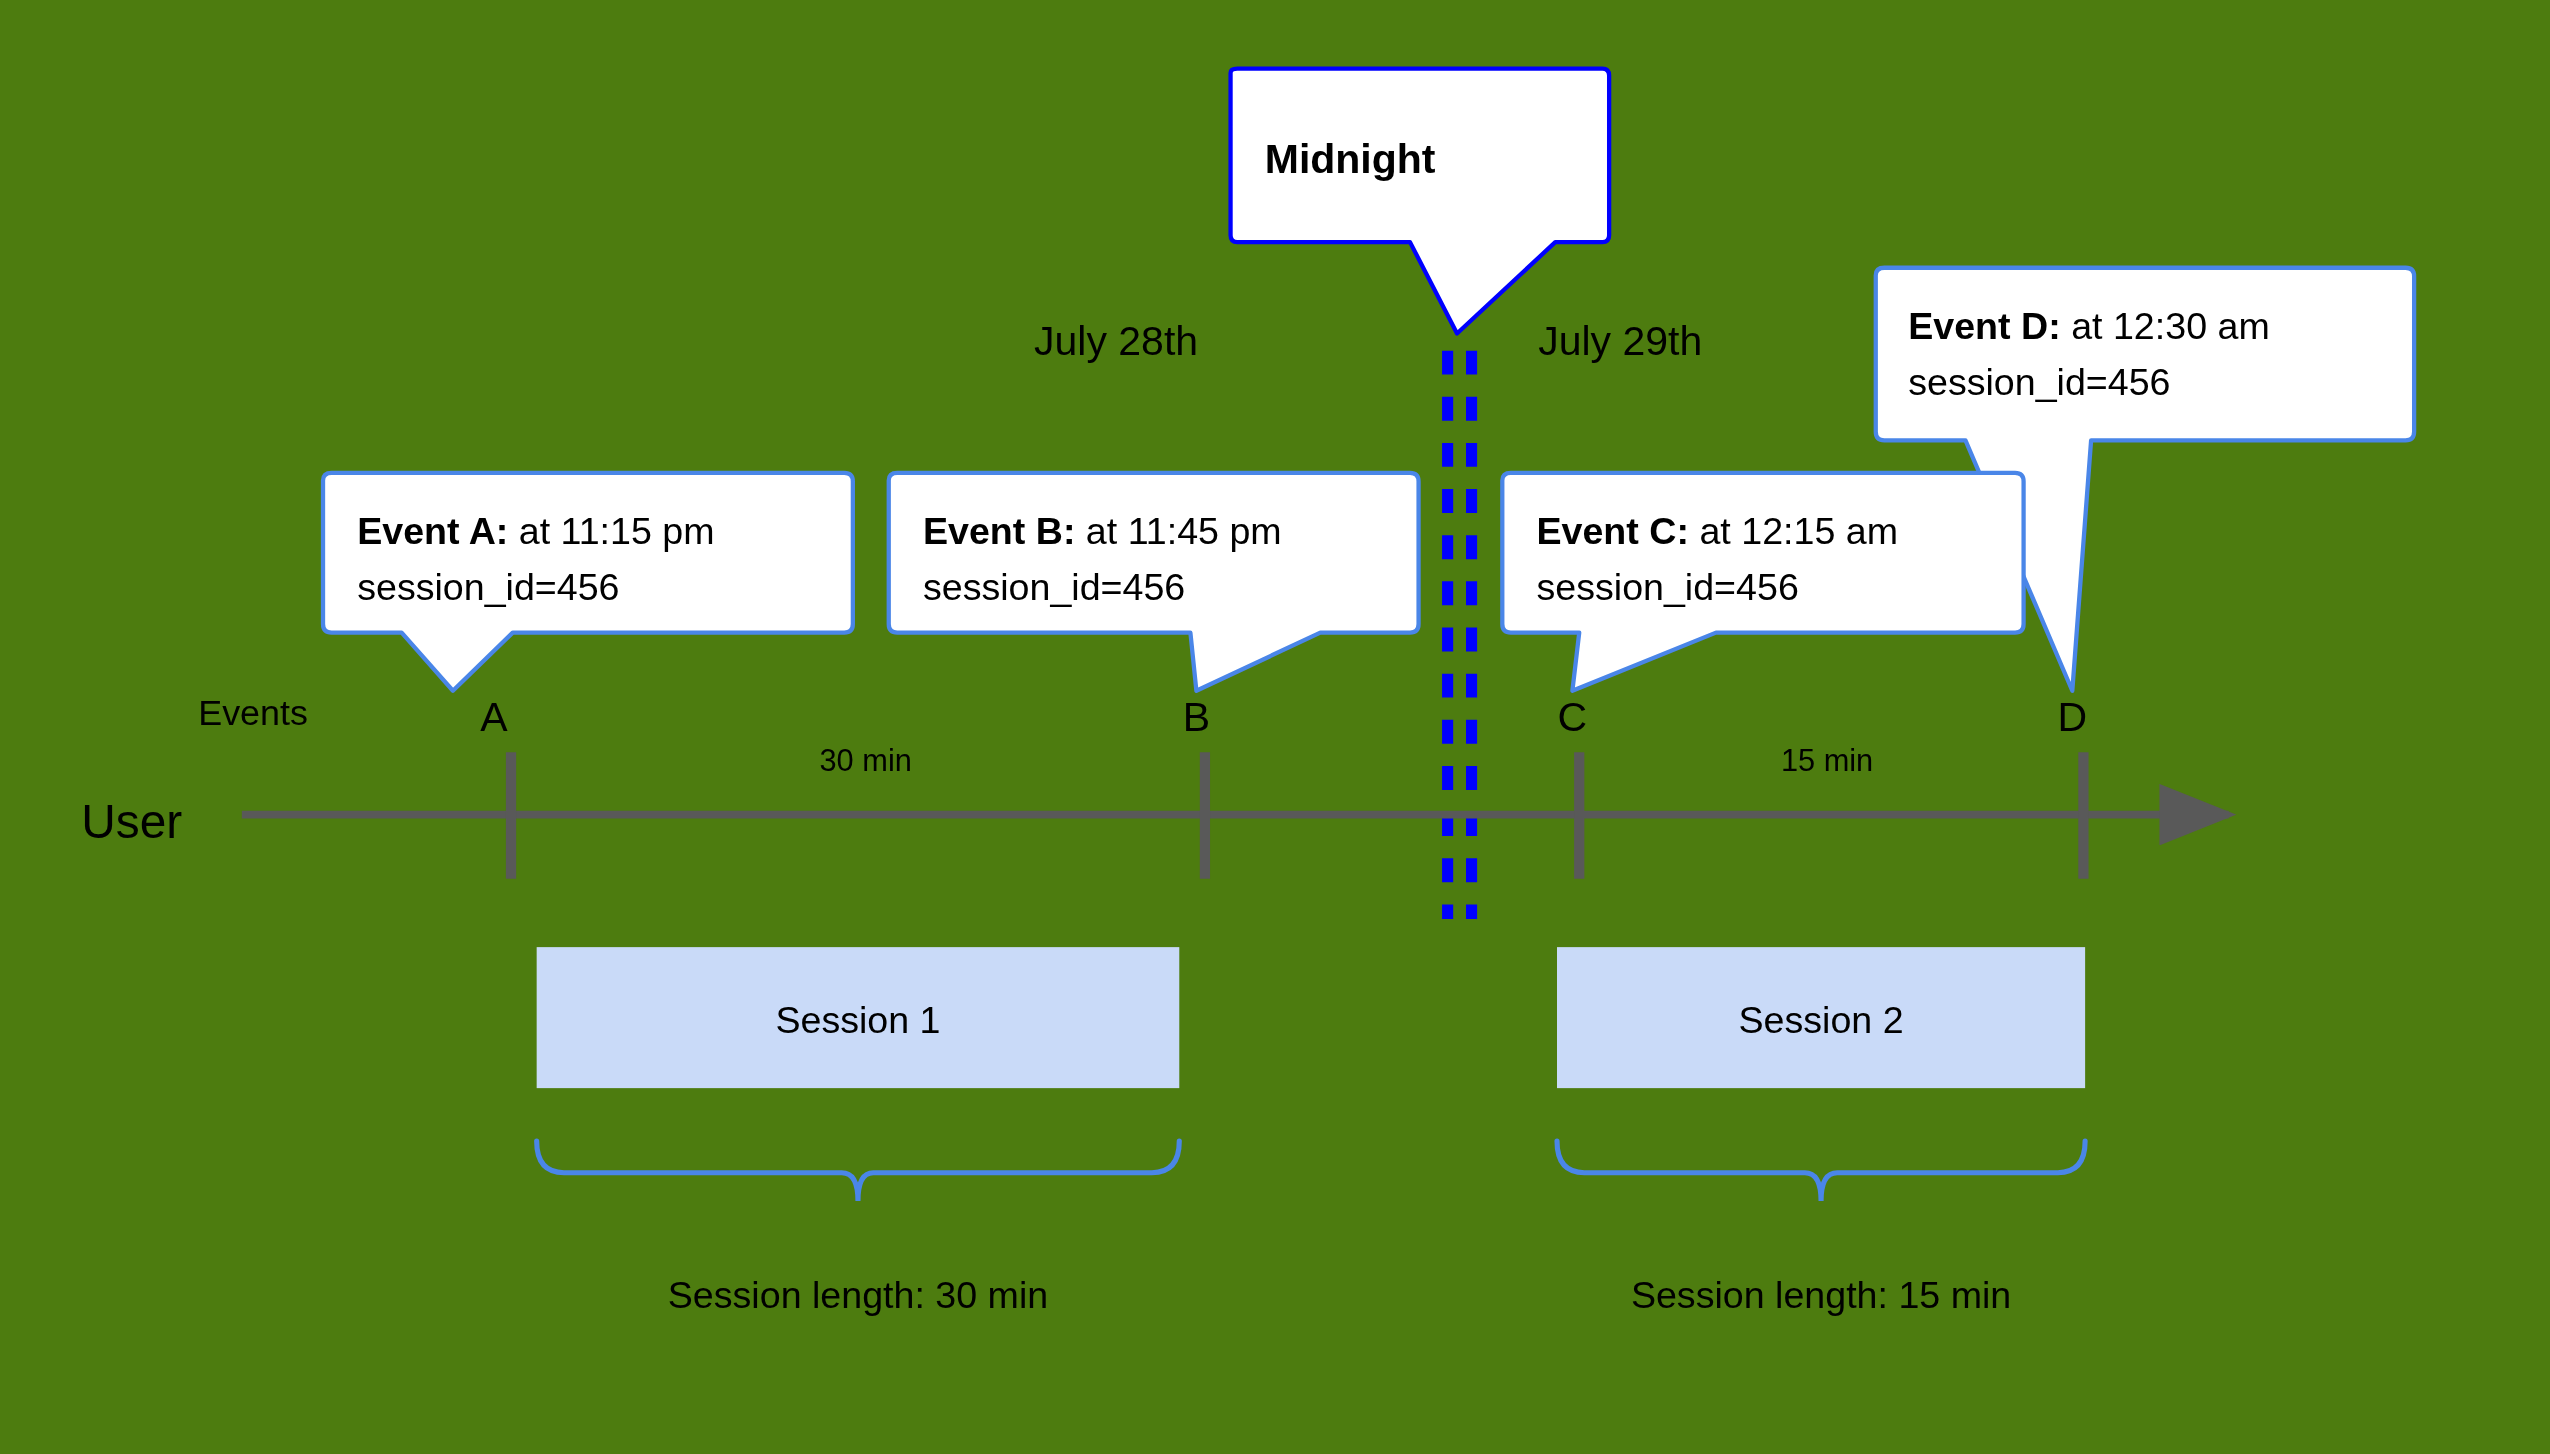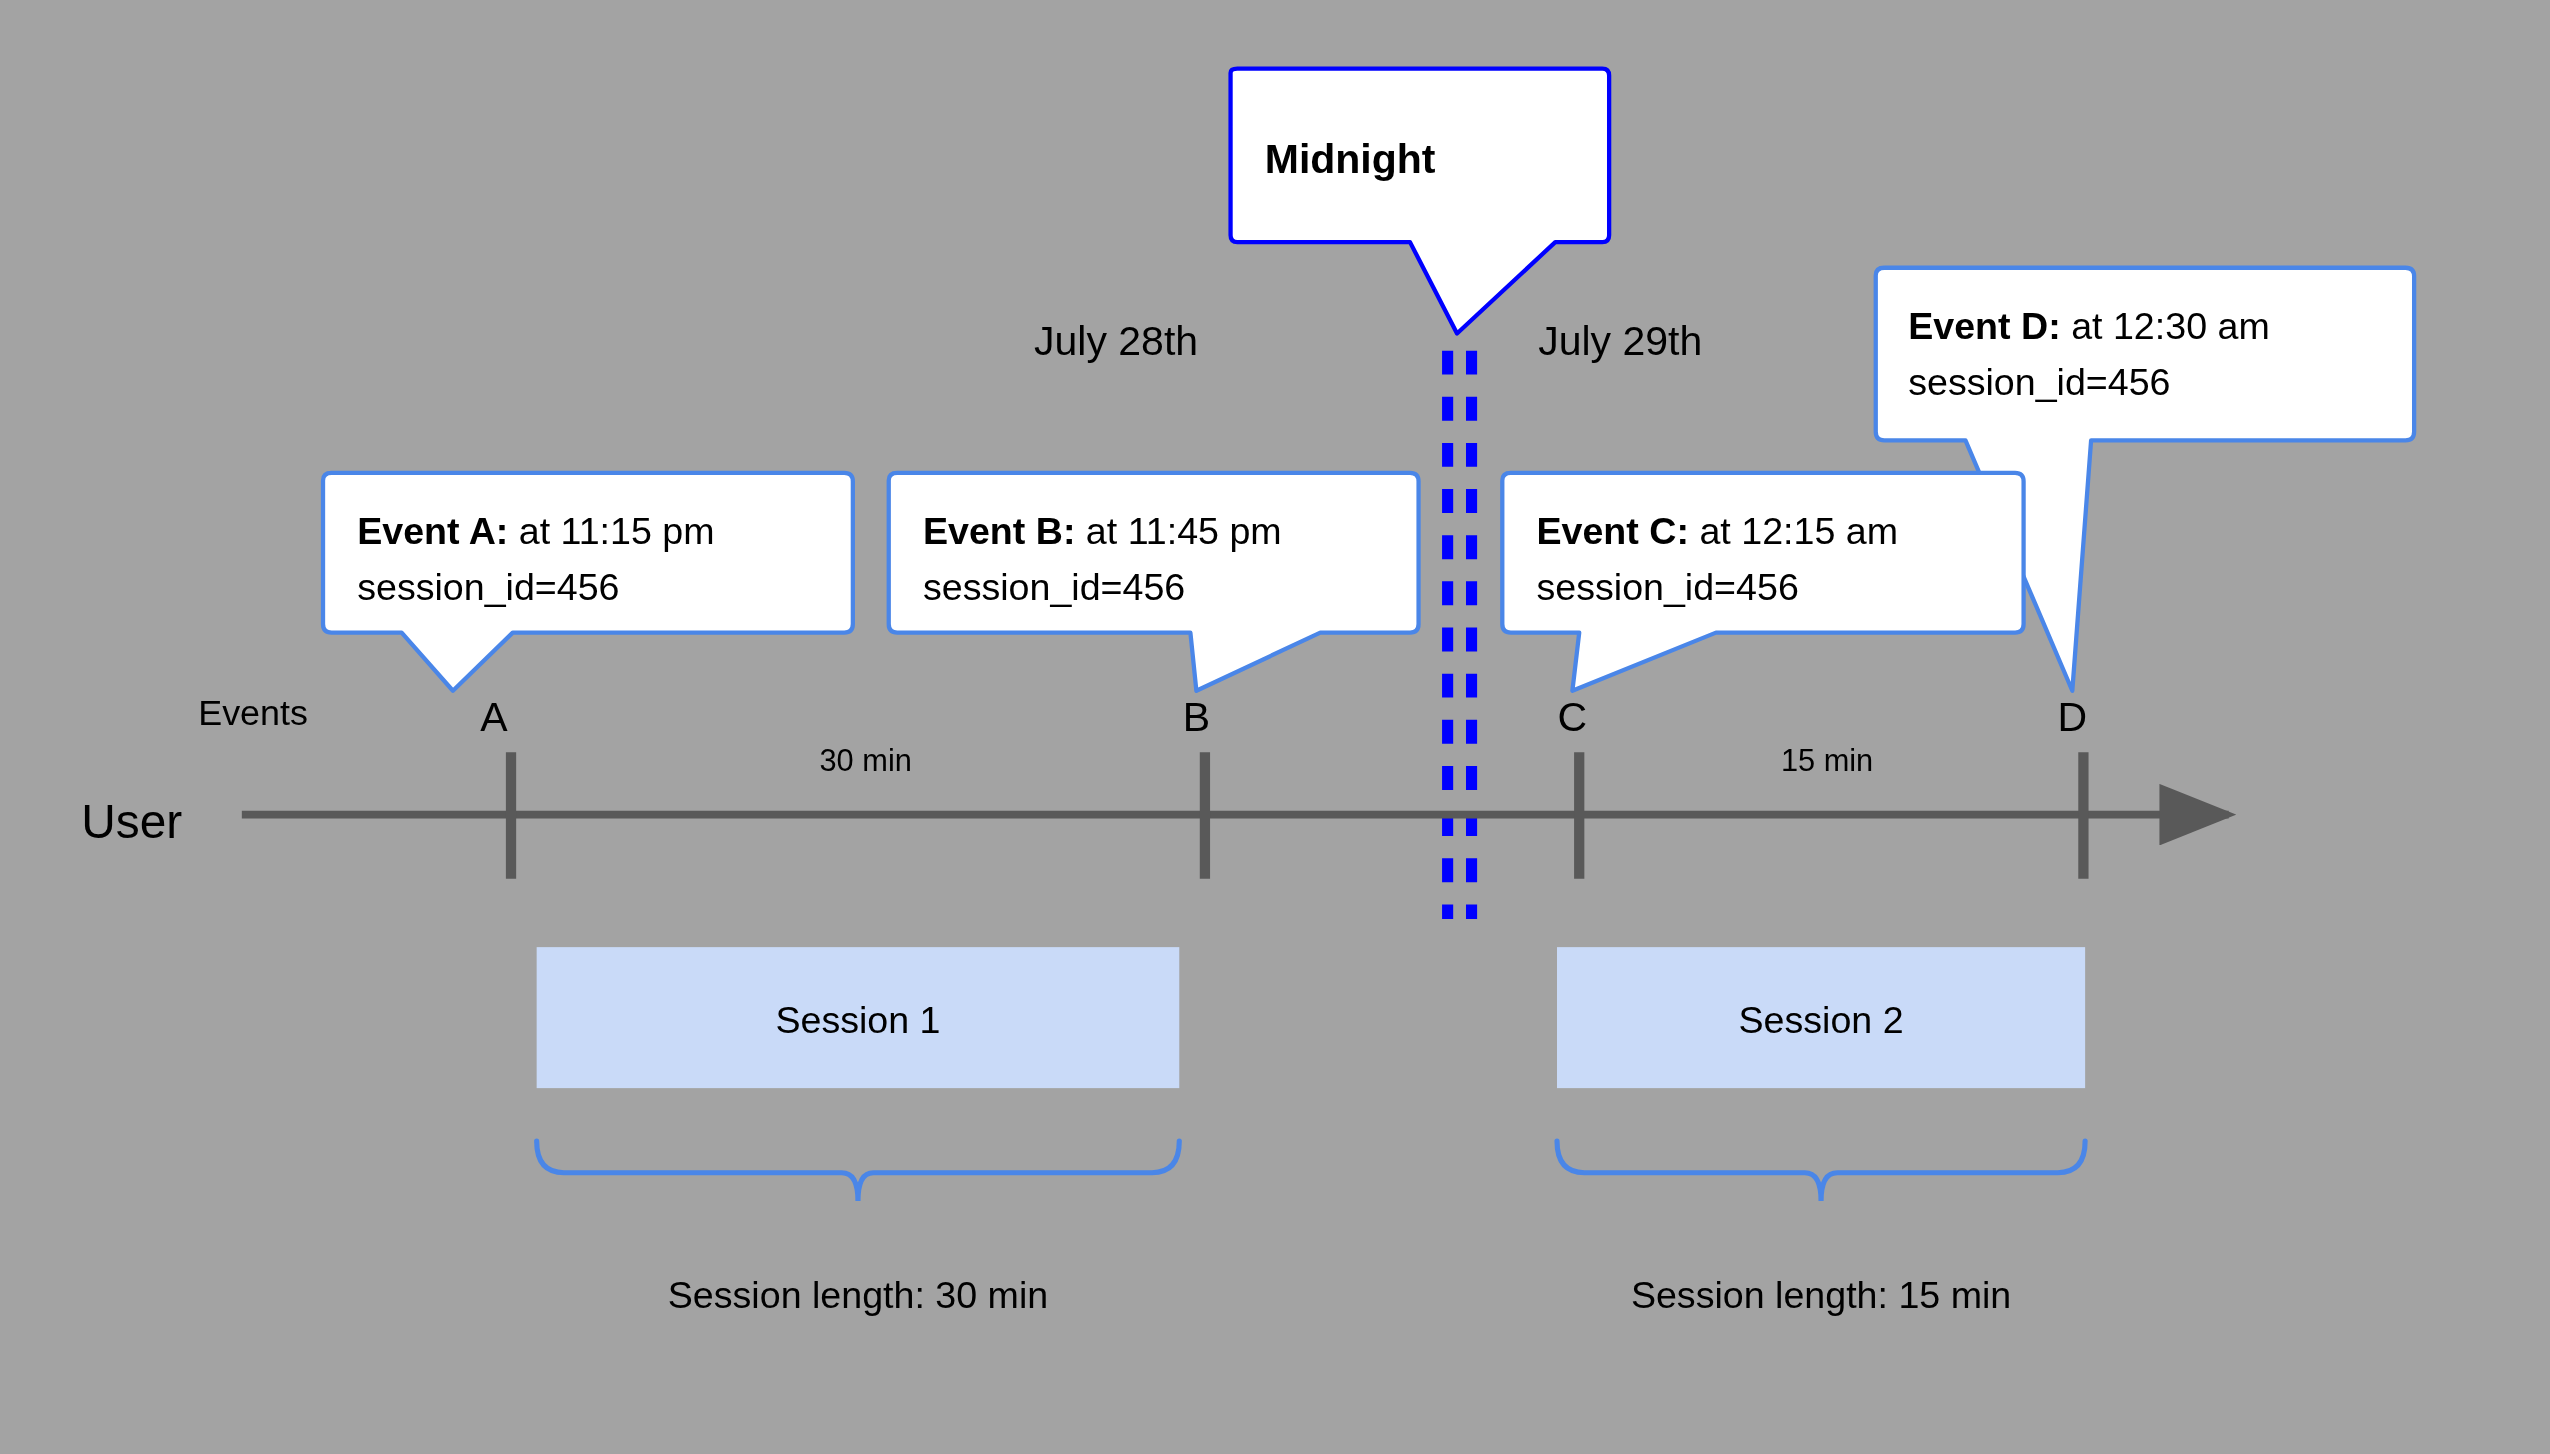--- a/index.html
+++ b/index.html
@@ -7,21 +7,21 @@
     padding: 0;
     background: #ffffff;
   }
   body {
     font-family: "Liberation Sans", sans-serif;
   }
   #stage {
     position: relative;
     width: 2550px;
     height: 1455px;
-    background: #a3a3a3;
+    background: #4d7c0f;
     overflow: hidden;
   }
   #diagram-svg {
     position: absolute;
     left: 0;
     top: 0;
     width: 2550px;
     height: 1455px;
   }
   .txt {

